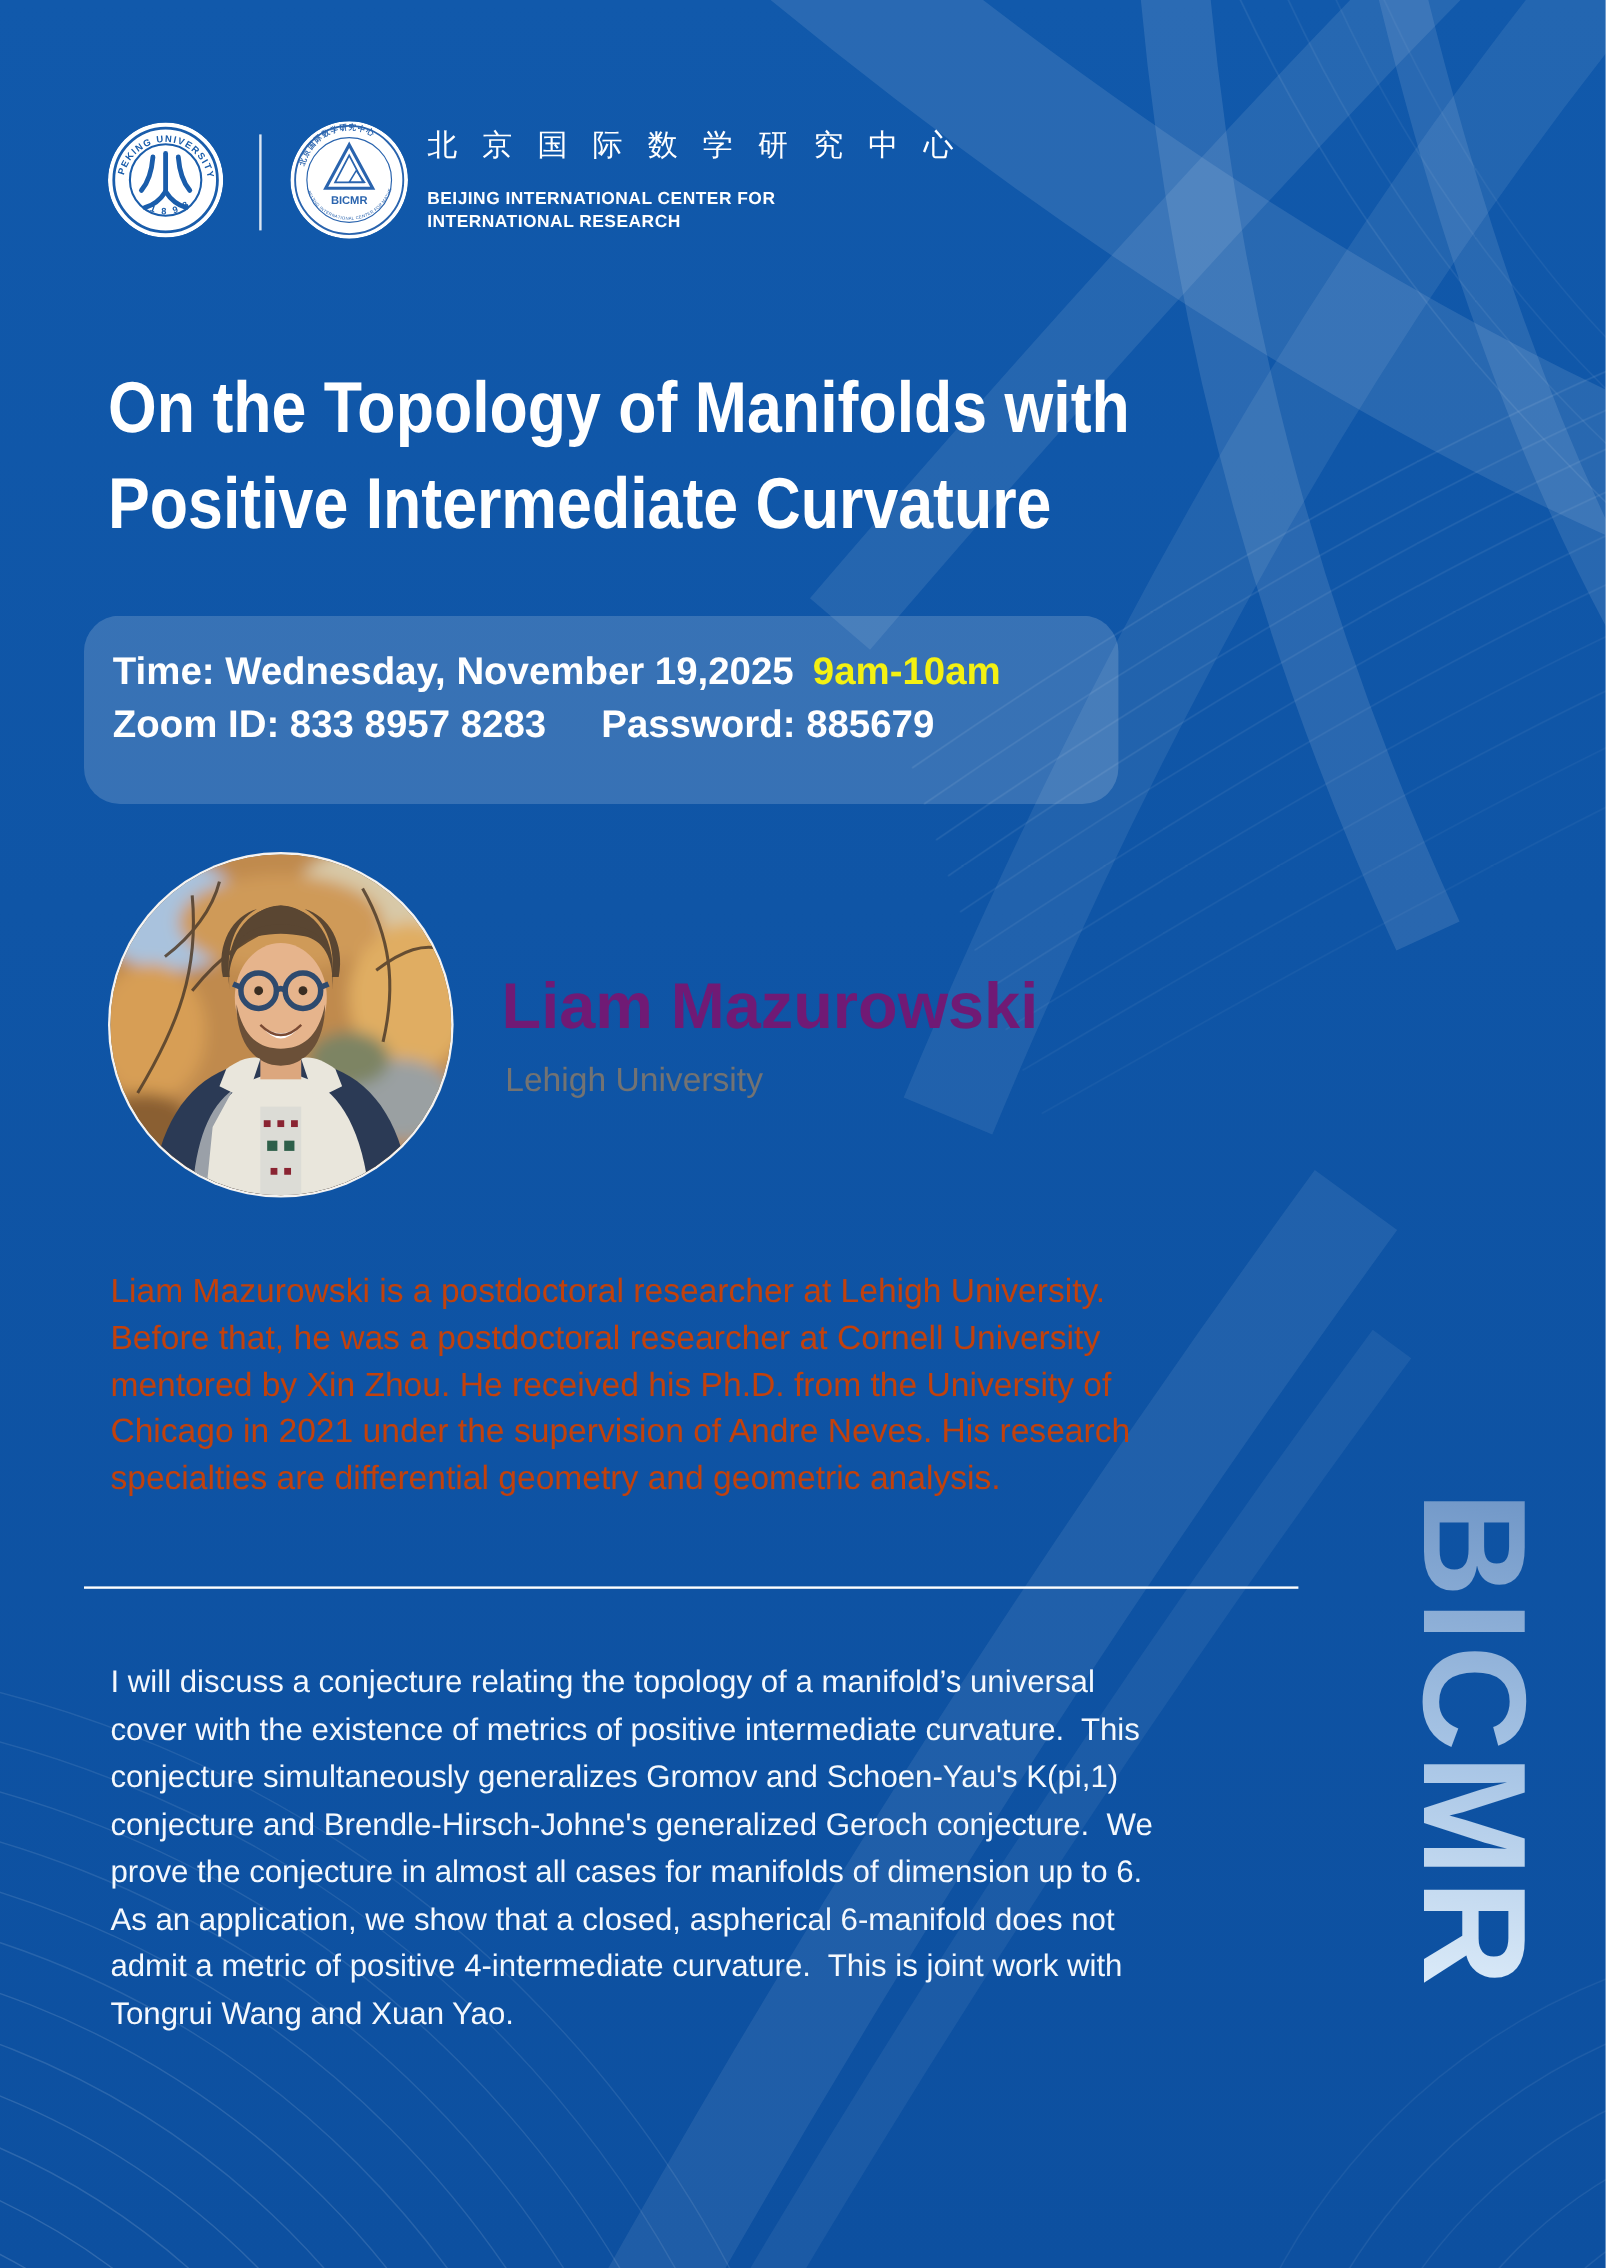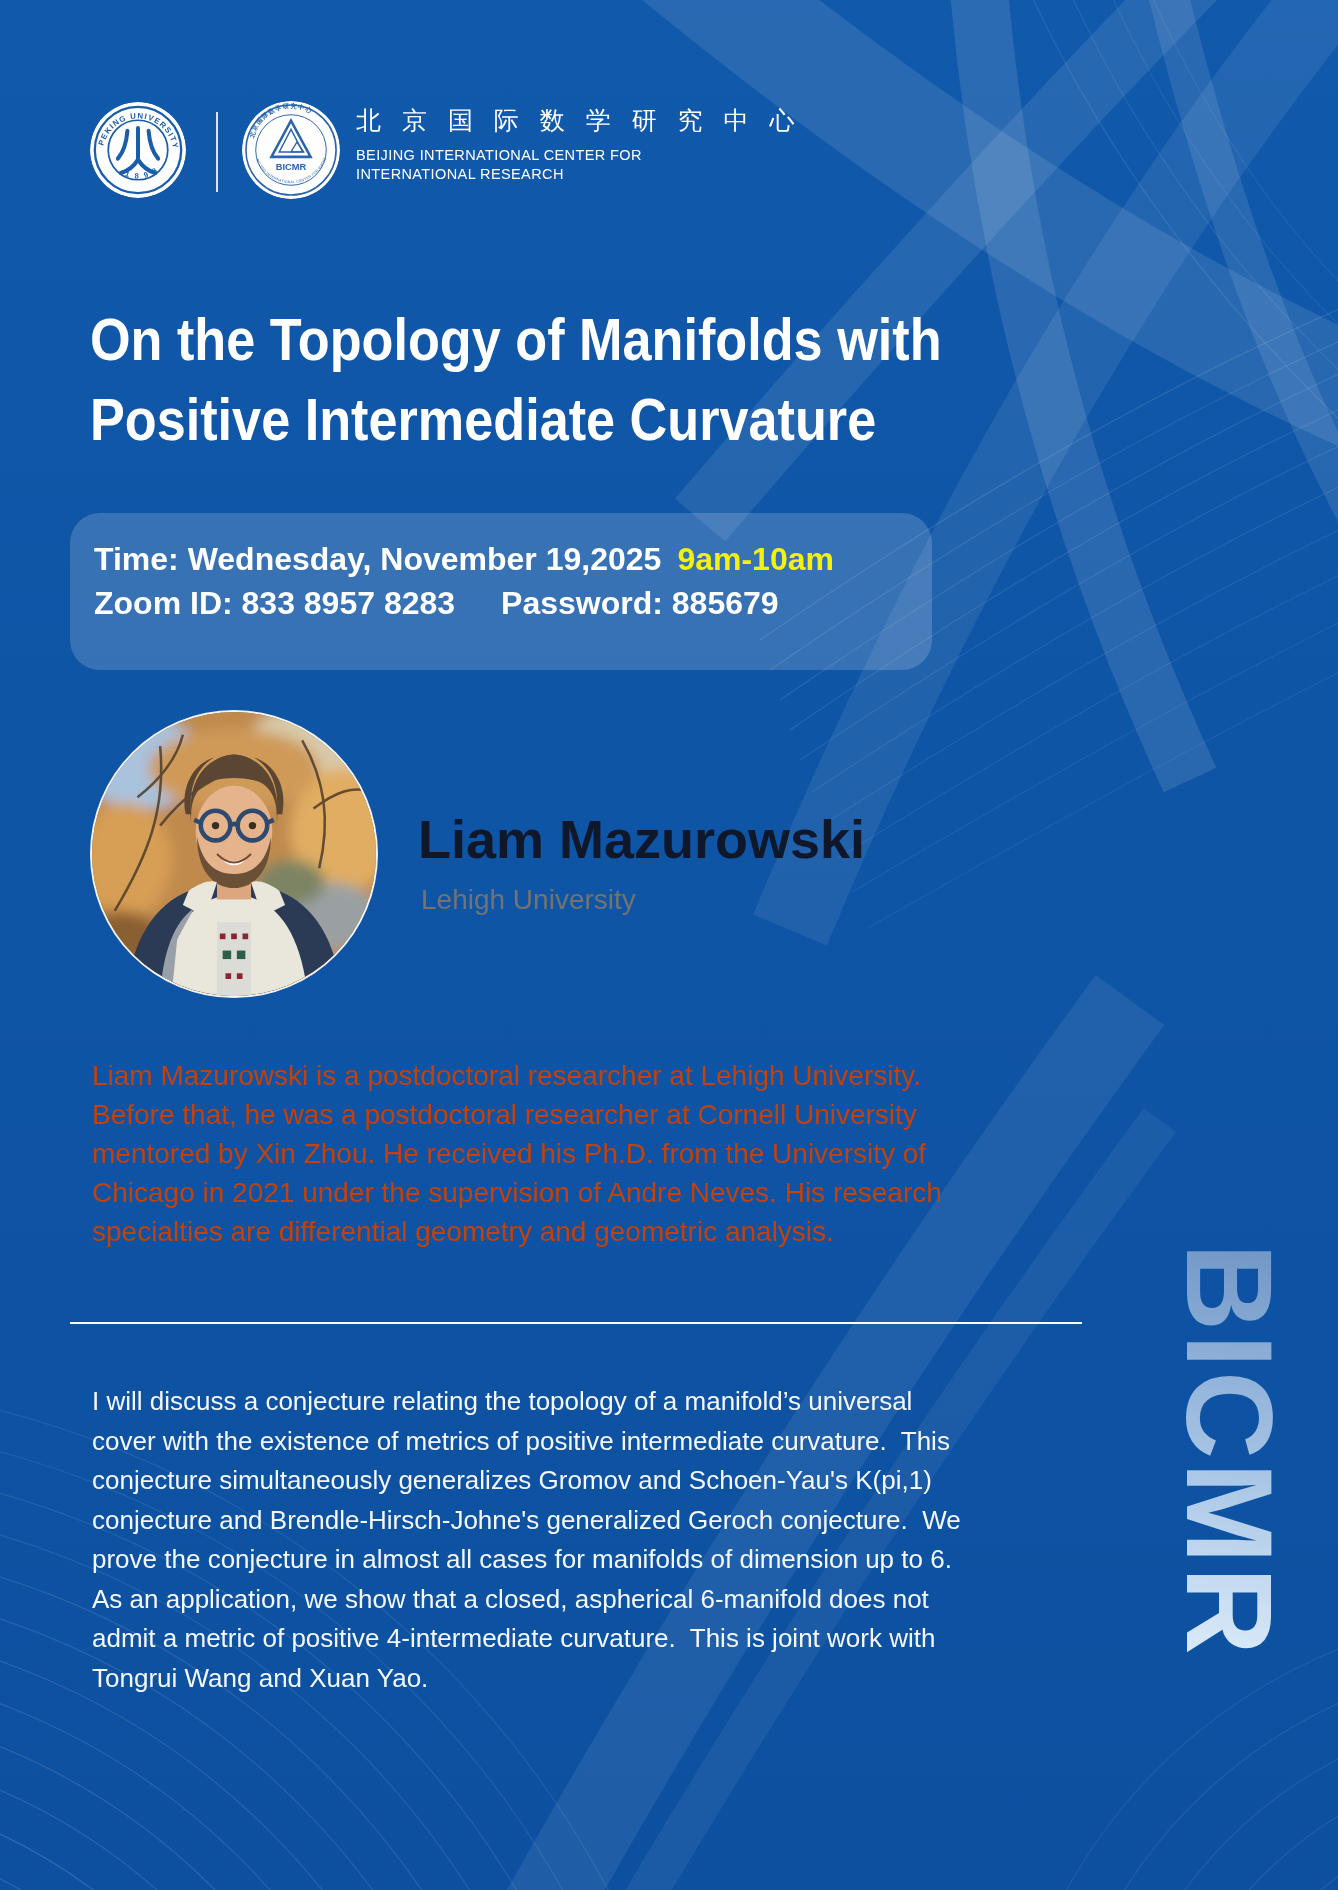--- a/index.html
+++ b/index.html
@@ -10,21 +10,21 @@
     -webkit-font-smoothing:antialiased;
   }
   .abs{position:absolute;}
   
   #bg-swirls{position:absolute;left:0;top:0;width:1338px;height:1890px;}
   
   .logo-circle{border-radius:50%;}
   .header-divider{position:absolute;left:216px;top:112px;width:2px;height:80px;background:rgba(255,255,255,.85);}
   .org-block{position:absolute;left:356px;top:104px;color:#fff;}
   .org-cn{font-size:25px;letter-spacing:7px;font-weight:400;white-space:nowrap;}
-  .org-en{font-size:14.5px;font-weight:400;letter-spacing:.4px;line-height:19px;margin-top:9px;}
+  .org-en{font-size:14.5px;font-weight:700;letter-spacing:.4px;line-height:19px;margin-top:20px;}
   
   .title{
     position:absolute;left:90px;top:300px;color:#fff;font-weight:700;
     font-size:60px;line-height:80px;white-space:nowrap;
     transform:scaleX(.87);transform-origin:left top;letter-spacing:0;
   }
   
   .info-box{
     position:absolute;left:70px;top:513px;width:862px;height:157px;
     background:rgba(255,255,255,.17);border-radius:30px;
@@ -33,21 +33,21 @@
   .info-line{white-space:nowrap;line-height:44px;}
   .info-line.second{margin-top:0;}
   .time-range{color:#f4f112;margin-left:16px;}
   .pw{margin-left:46px;}
   
   .photo-wrap{
     position:absolute;left:90px;top:710px;width:288px;height:288px;border-radius:50%;
     overflow:hidden;border:2px solid rgba(255,255,255,.92);box-sizing:border-box;background:#7a6a50;
   }
   .photo-wrap svg{display:block;width:100%;height:100%;}
-  .speaker-name{position:absolute;left:418px;top:808px;color:#0f172a;font-weight:700;font-size:54px;white-space:nowrap;}
+  .speaker-name{position:absolute;left:418px;top:808px;color:#701a75;font-weight:700;font-size:54px;white-space:nowrap;}
   .speaker-aff{position:absolute;left:421px;top:884px;color:#737373;font-size:28px;white-space:nowrap;}
   
   .bio{
     position:absolute;left:92px;top:1056px;width:884px;color:#c2410c;
     font-size:28px;line-height:39px;white-space:pre-wrap;
   }
   .rule{position:absolute;left:70px;top:1322px;width:1012px;height:2px;background:#fcfdfe;}
   .abstract{
     position:absolute;left:92px;top:1382px;width:884px;color:#f4f8fd;
     font-size:26px;line-height:39.5px;white-space:pre-wrap;

